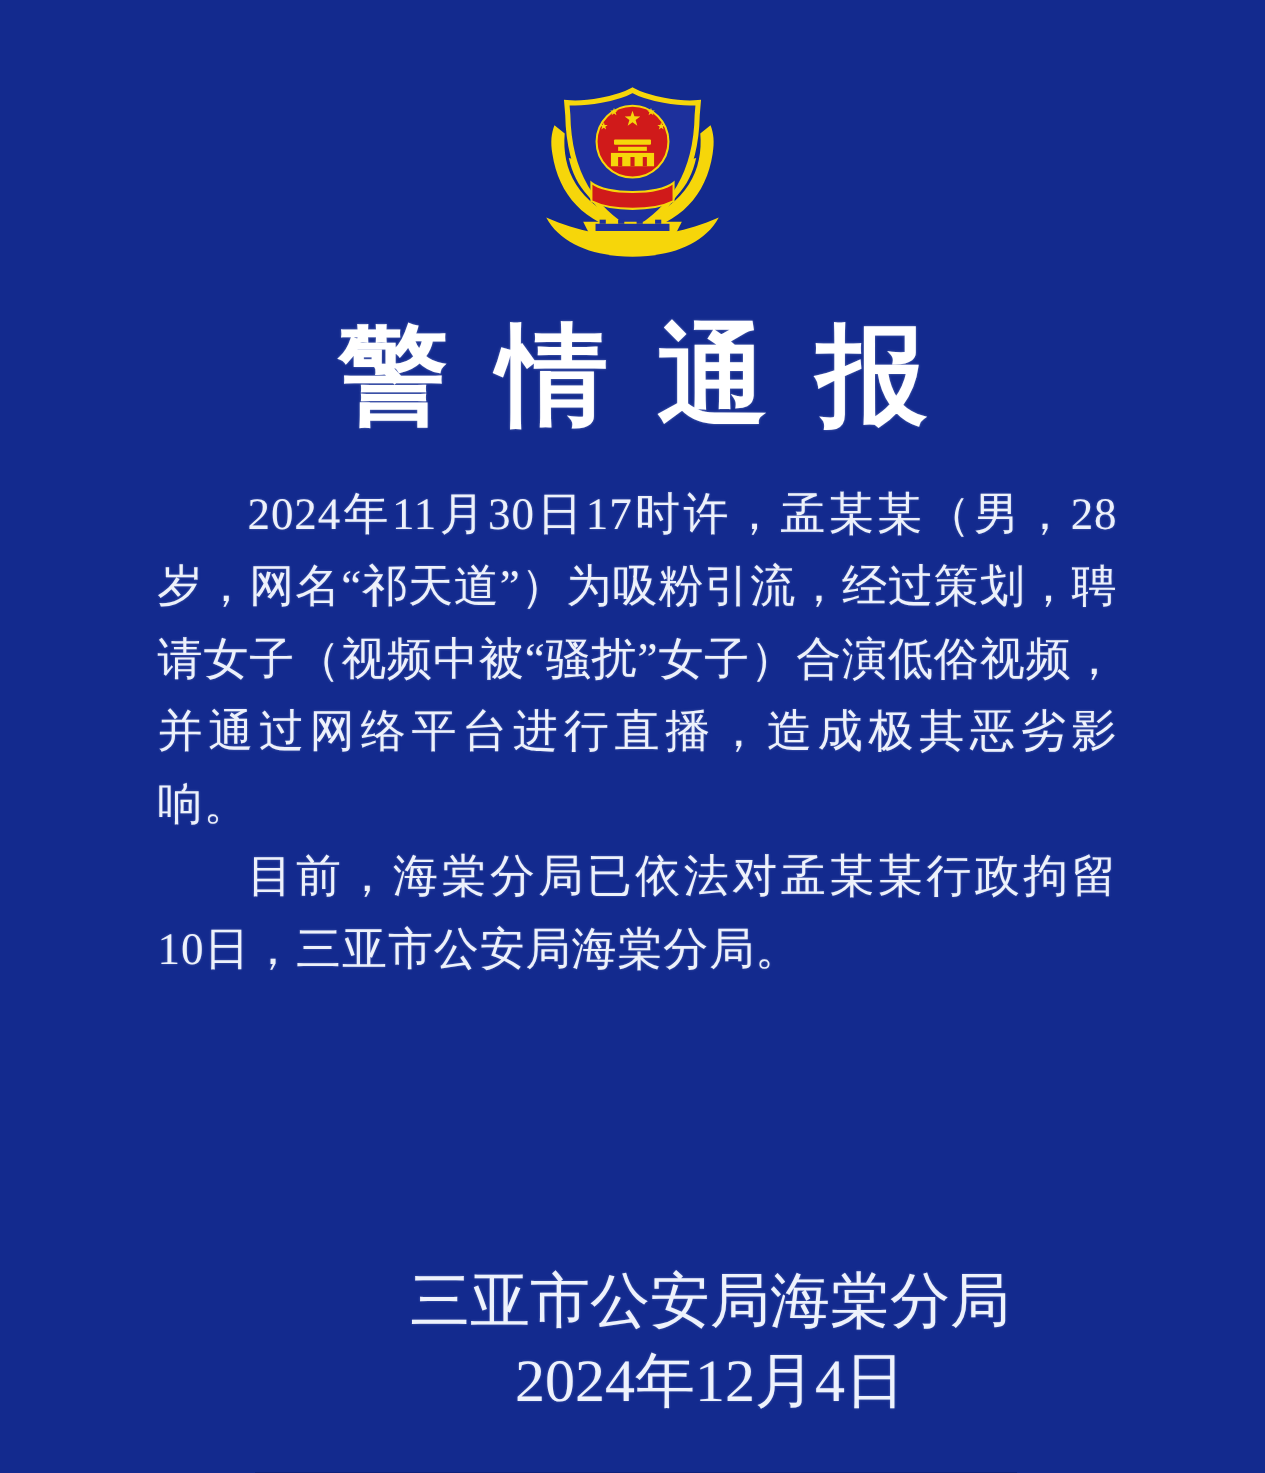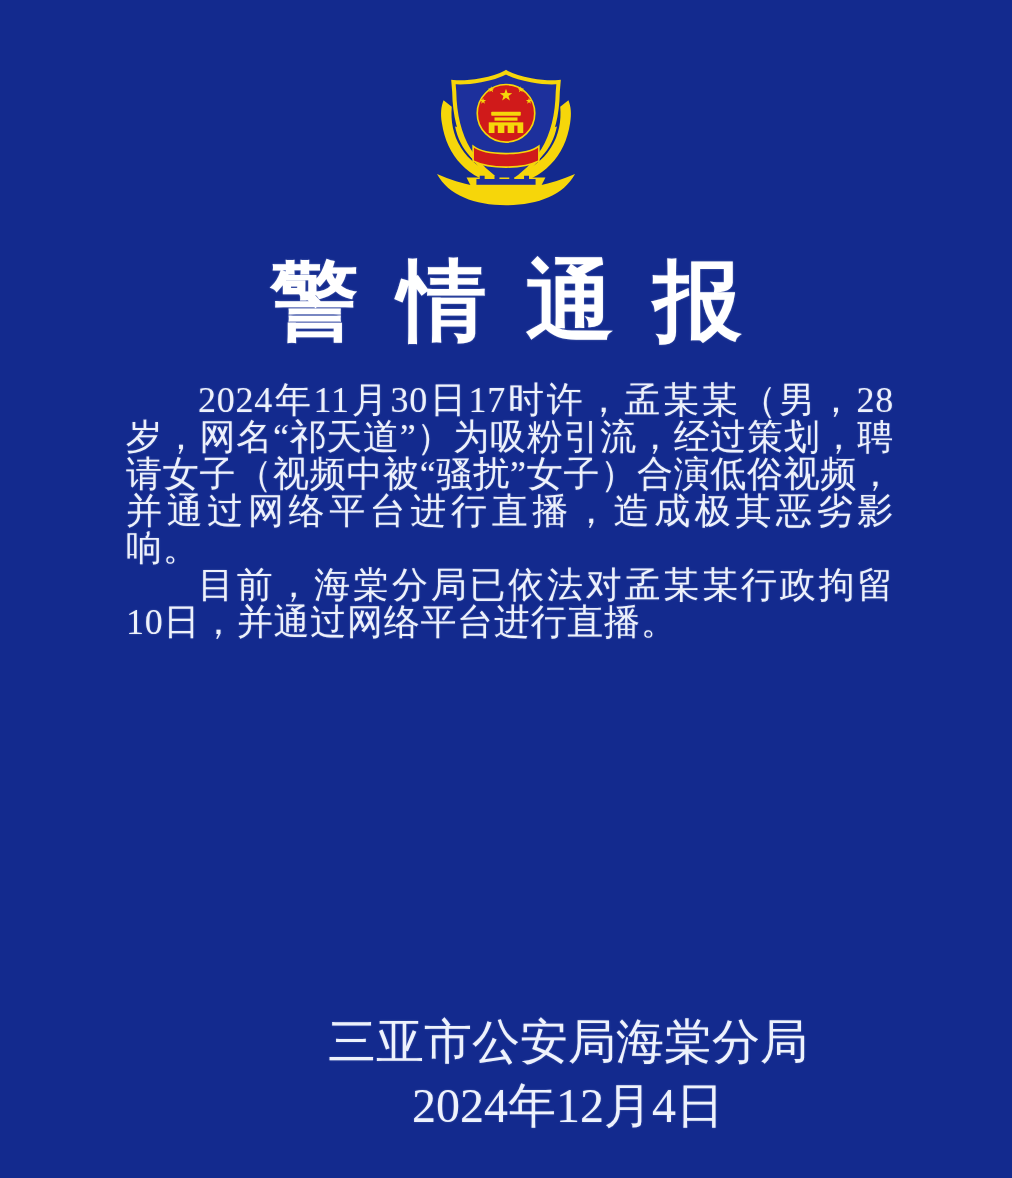--- a/index.html
+++ b/index.html
@@ -30,21 +30,21 @@
     color:#ffffff;
     text-shadow:0 0 2px rgba(210,222,255,.45);
     white-space:nowrap;
   }
   .body-text{
     position:absolute;
     top:382px;left:126px;
     width:768px;
     color:#edf1fb;
     font-size:36px;
-    line-height:37px;
+    line-height:58px;
     text-align:justify;
     text-shadow:0 0 2px rgba(205,218,255,.35);
   }
   .body-text p{
     margin:0;
     text-indent:2em;
     letter-spacing:0.02em;
   }
   .footer{
     position:absolute;
@@ -102,21 +102,21 @@
       <rect x="86" y="136" width="6" height="4" fill="#1d309c"></rect>
       <rect x="104" y="136" width="6" height="4" fill="#1d309c"></rect>
       <rect x="122" y="136" width="6" height="4" fill="#1d309c"></rect>
     </svg>
   </div>
 
   <h1 class="title">警情通报</h1>
 
   <div class="body-text">
     <p>2024年11月30日17时许，孟某某（男，28岁，网名“祁天道”）为吸粉引流，经过策划，聘请女子（视频中被“骚扰”女子）合演低俗视频，并通过网络平台进行直播，造成极其恶劣影响。</p>
-    <p>目前，海棠分局已依法对孟某某行政拘留10日，并通过网络平台进行直播。</p>
+    <p>目前，海棠分局已依法对孟某某行政拘留10日，三亚市公安局海棠分局。</p>
   </div>
 
   <div class="footer">
     <div class="signature">三亚市公安局海棠分局</div>
     <div class="issue-date">2024年12月4日</div>
   </div>
 
 </div>
 
 </body></html>

